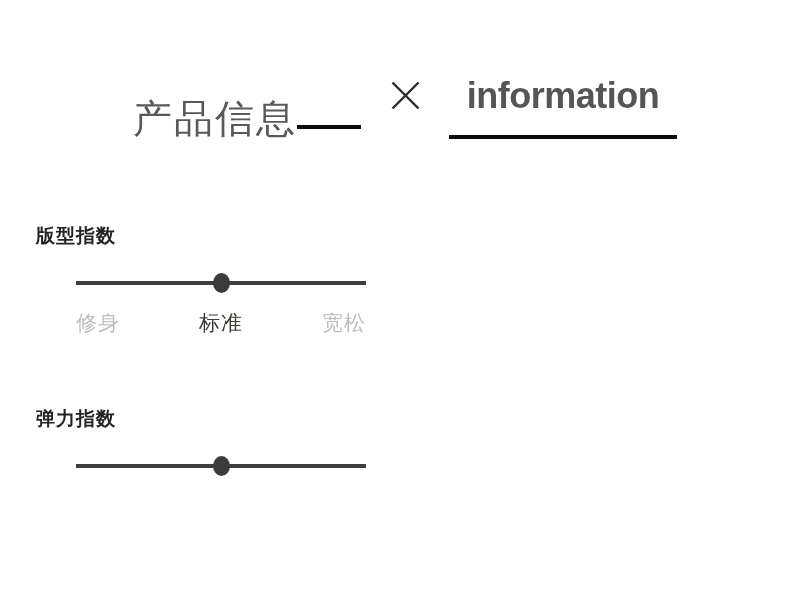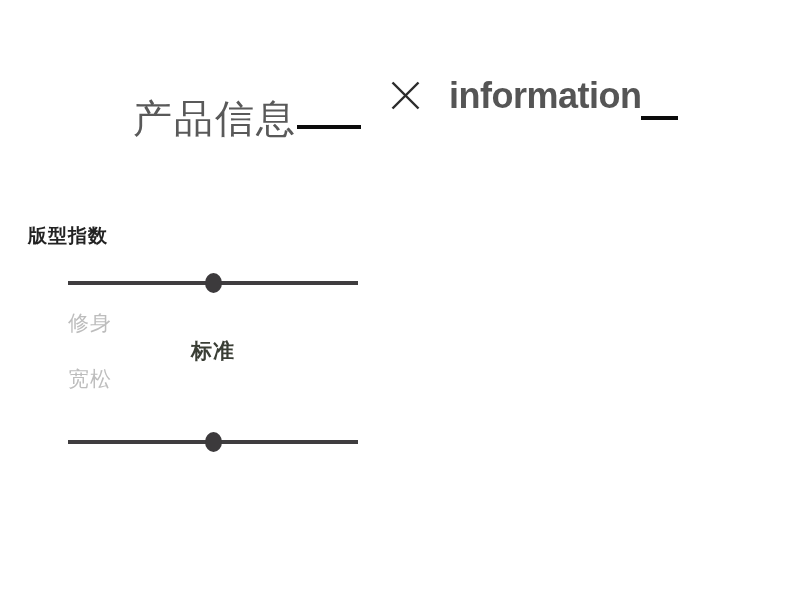--- a/index.html
+++ b/index.html
@@ -60,36 +60,36 @@
     flex: 0 0 auto;
   }
   .title-x svg {
     position: absolute;
     left: 30px;
     top: 9px;
   }
   .title-en-block {
     width: 229px;
     display: flex;
-    flex-direction: row;
-    align-items: flex-end;
+    flex-direction: column;
+    align-items: center;
   }
   .title-en {
     font-size: 36px;
     line-height: 48px;
     font-weight: 700;
     color: #555555;
     letter-spacing: -0.5px;
     white-space: nowrap;
   }
 
   
   .grid {
     position: absolute;
-    left: 0;
+    left: 8px;
     top: 175px;
     width: 690px;
   }
   .grid-row {
     display: flex;
     width: 790px;
   }
   .cell {
     width: 395px;
     position: relative;
@@ -135,36 +135,35 @@
     margin-left: -8px;
     border-radius: 50%;
     background: #3c3a3c;
   }
   .labels {
     margin-top: 16px;
     margin-left: 40px;
     width: 290px;
     display: flex;
     justify-content: space-between;
-    flex-direction: column;
   }
   .labels .lab {
     font-size: 21px;
     line-height: 28px;
     letter-spacing: 1px;
     white-space: nowrap;
     color: #bdbdbd;
     font-weight: 400;
   }
   .labels .lab.start { text-align: left; }
   .labels .lab.mid   { text-align: center; }
   .labels .lab.end   { }
   .labels .lab.active {
     color: #3a3e35;
-    font-weight: 700;
+    font-weight: 400;
   }
 </style>
 </head>
 <body>
 
 <div class="header">
   <div class="header-inner">
 
     <div class="title-cn-block">
       <div class="title-cn">产品信息</div>
@@ -208,20 +207,21 @@
     <div class="cell right">
       
     </div>
 
   </div>
 
   <div class="grid-row">
 
     <div class="cell left">
       <div class="cell-inner">
+        <div class="meter-title">弹力指数</div>
         <div class="slider">
           <div class="track"></div>
           <div class="knob" style="left:50%"></div>
         </div>
       </div>
     </div>
 
     <div class="cell right">
       
     </div>

